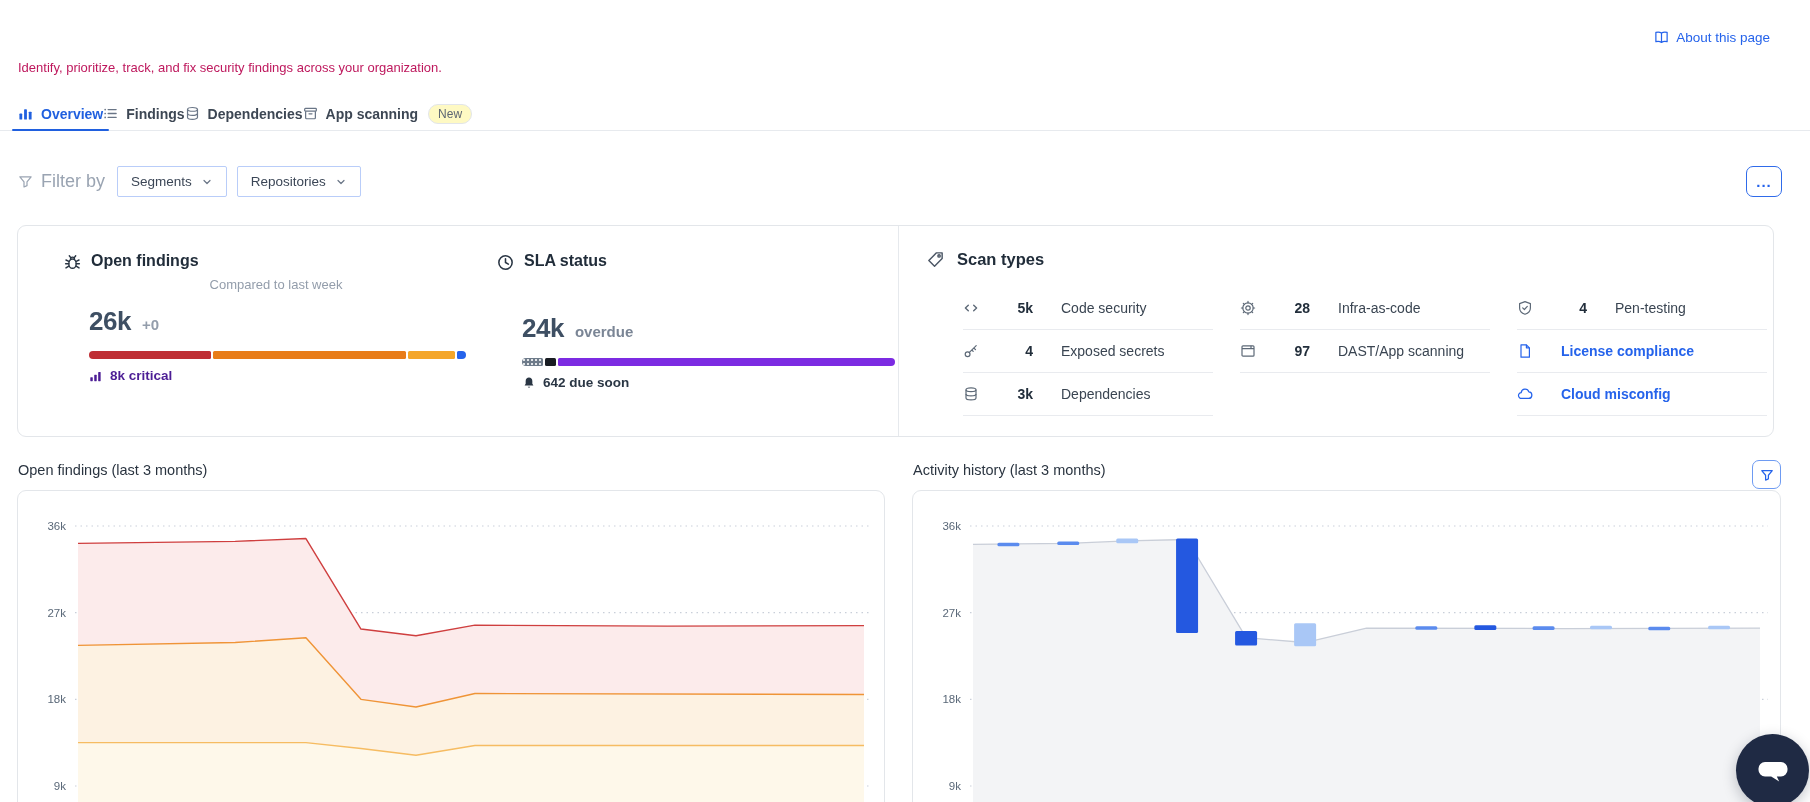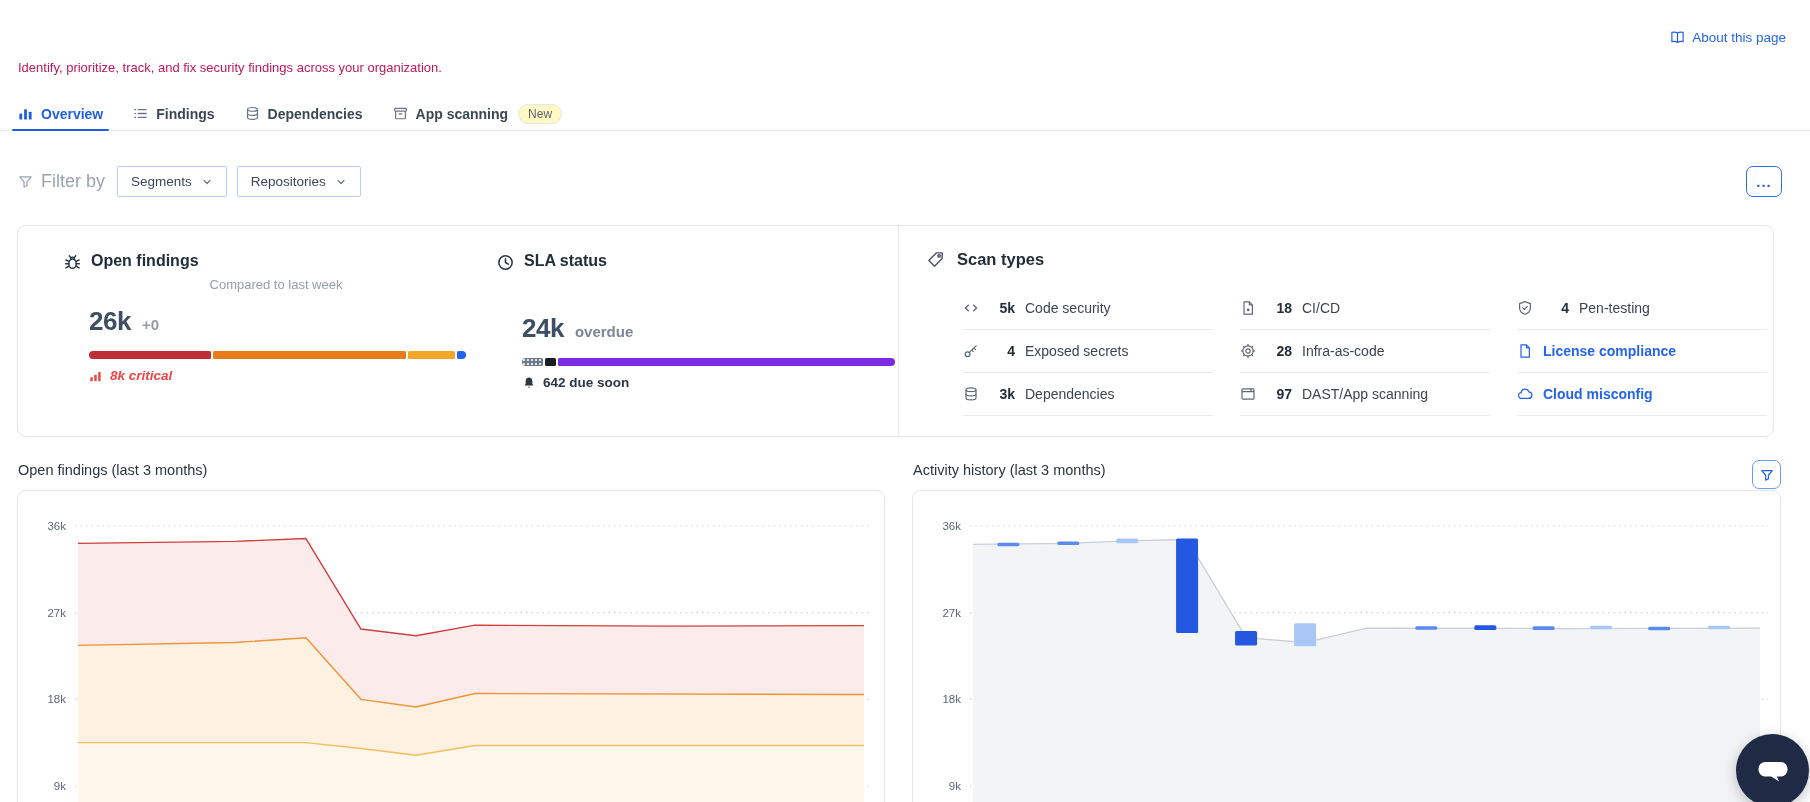--- a/index.html
+++ b/index.html
@@ -3,27 +3,27 @@
 <meta charset="utf-8">
 <style>
   * { margin:0; padding:0; box-sizing:border-box; }
   html,body { width:1810px; height:802px; overflow:hidden; background:#fff;
     font-family:"Liberation Sans", sans-serif; color:#1f2a37; }
   .app { position:relative; width:1810px; height:802px; background:#fff; }
 
   
   .page-title { position:absolute; left:18px; top:20px; font-size:21px; font-weight:700; color:#16202c; letter-spacing:.2px; }
   .page-subtitle { position:absolute; left:18px; top:60px; font-size:13px; color:#be185d; }
-  .about-link { position:absolute; right:24px; top:30px; display:flex; align-items:center; gap:7px;
+  .about-link { position:absolute; right:40px; top:30px; display:flex; align-items:center; gap:7px;
     color:#2563eb; font-size:13.5px; font-weight:500; cursor:pointer; }
   .about-link svg { width:15px; height:15px; }
 
   
   .tabs-row { position:absolute; left:0; right:0; top:98px; height:33px; border-bottom:1px solid #e7eaee; }
-  .tabs { position:absolute; left:18px; top:0; height:33px; display:flex; gap:30px; }
+  .tabs { position:absolute; left:18px; top:0; height:33px; display:flex; }
   .tab { display:flex; align-items:center; gap:8px; font-size:14px; font-weight:600; color:#3d4754;
     height:31px; position:relative; cursor:pointer; }
   .tab svg { width:15px; height:15px; color:#697586; }
   .tab.active { color:#2060df; }
   .tab.active svg { color:#2060df; }
   .tab.active::after { content:""; position:absolute; left:-6px; right:-6px; bottom:-2px; height:2.5px;
     background:#2060df; border-radius:2px; }
   .badge-new { font-size:12px; font-weight:500; color:#5d6673; background:#fef9c3; border:1px solid #e2e5e9;
     border-radius:10px; padding:2px 9px; margin-left:2px; }
 
@@ -54,36 +54,36 @@
   .stat-delta { font-size:15px; font-weight:600; color:#939dab; }
   .stat-suffix { font-size:15px; font-weight:600; color:#7a8595; }
   .segbar { display:flex; gap:2px; height:8px; margin-top:14px; }
   .segbar .seg { height:8px; border-radius:1.5px; }
   .segbar .seg:first-child { border-radius:4px 1.5px 1.5px 4px; }
   .segbar .seg:last-child { border-radius:1.5px 4px 4px 1.5px; }
   .seg.dotted { background-image:radial-gradient(circle, rgba(255,255,255,.8) 1px, transparent 1.3px);
     background-size:4px 4px; background-position:center; }
   .stat-foot { display:flex; align-items:center; gap:7px; margin-top:9px; font-size:13.5px; font-weight:600; }
   .stat-foot svg { width:14px; height:14px; }
-  .foot-critical { color:#ef4444;font-style:italic; }
+  .foot-critical { color:#4c1d95; }
   .foot-due { color:#2a3644; }
 
   .of-block { left:45px; width:400px;text-align:center; }
   .of-block .segbar { width:377px; }
   .sla-block { left:478px; width:396px; }
   .sla-block .segbar { width:373px; }
 
   
   .scan-block { position:absolute; left:908px; top:24px; }
   .scan-head { display:flex; align-items:center; gap:12px; }
   .scan-head svg { width:19px; height:19px; color:#4a5564; }
   .scan-title { font-size:16.5px; font-weight:600; color:#212d3a; }
   .scan-grid { position:absolute; left:37px; top:37px; display:flex; gap:27px; }
   .scan-col { width:250px; display:flex; flex-direction:column; }
-  .scan-item { display:flex; align-items:center; gap:10px; height:43px; border-bottom:1px solid #e9ebef;
+  .scan-item { display:flex; align-items:center; gap:28px; height:43px; border-bottom:1px solid #e9ebef;
     font-size:14px; color:#3a4552; }
   .scan-item svg { width:16px; height:16px; color:#5d6977; flex:none; }
   .scan-count { width:26px; text-align:right; font-weight:700; color:#222e3b; }
   .scan-item.link { color:#2563eb; font-weight:600; cursor:pointer; }
   .scan-item.link svg { color:#2563eb; }
   .scan-label { white-space:nowrap; }
 
   
   .chart-title { position:absolute; font-size:14.5px; color:#2a3440; }
   .chart-title.left { left:18px; top:462px; }
@@ -269,29 +269,20 @@
             <svg viewBox="0 0 16 16" fill="none" stroke="currentColor" stroke-width="1.2">
                 <ellipse cx="8" cy="3.8" rx="5" ry="1.9"></ellipse>
                 <path d="M3 3.8 V8 C3 9 5.2 9.9 8 9.9 C10.8 9.9 13 9 13 8 V3.8"></path>
                 <path d="M3 8 V12 C3 13 5.2 13.9 8 13.9 C10.8 13.9 13 13 13 12 V8"></path>
               </svg>
             <span class="scan-count">3k</span>
             <span class="scan-label">Dependencies</span>
           </div>
         </div>
         <div class="scan-col">
-          <div class="scan-item">
-            <svg viewBox="0 0 16 16" fill="none" stroke="currentColor" stroke-width="1.2" stroke-linejoin="round">
-                <path d="M4 1.8 H9.4 L12.4 4.8 V14.2 H4 Z"></path>
-                <path d="M9.4 1.8 V4.8 H12.4"></path>
-                <circle cx="8.2" cy="9.8" r="1.4" fill="currentColor" stroke="none"></circle>
-              </svg>
-            <span class="scan-count">18</span>
-            <span class="scan-label">CI/CD</span>
-          </div>
           <div class="scan-item">
             <svg viewBox="0 0 16 16" fill="none" stroke="currentColor" stroke-width="1.2" stroke-linecap="round">
                 <circle cx="8" cy="8" r="2.2"></circle>
                 <circle cx="8" cy="8" r="5.2"></circle>
                 <path d="M8 2.8 V1.4 M8 14.6 V13.2 M13.2 8 H14.6 M1.4 8 H2.8 M11.7 4.3 L12.7 3.3 M3.3 12.7 L4.3 11.7 M11.7 11.7 L12.7 12.7 M3.3 3.3 L4.3 4.3"></path>
               </svg>
             <span class="scan-count">28</span>
             <span class="scan-label">Infra-as-code</span>
           </div>
           <div class="scan-item">

